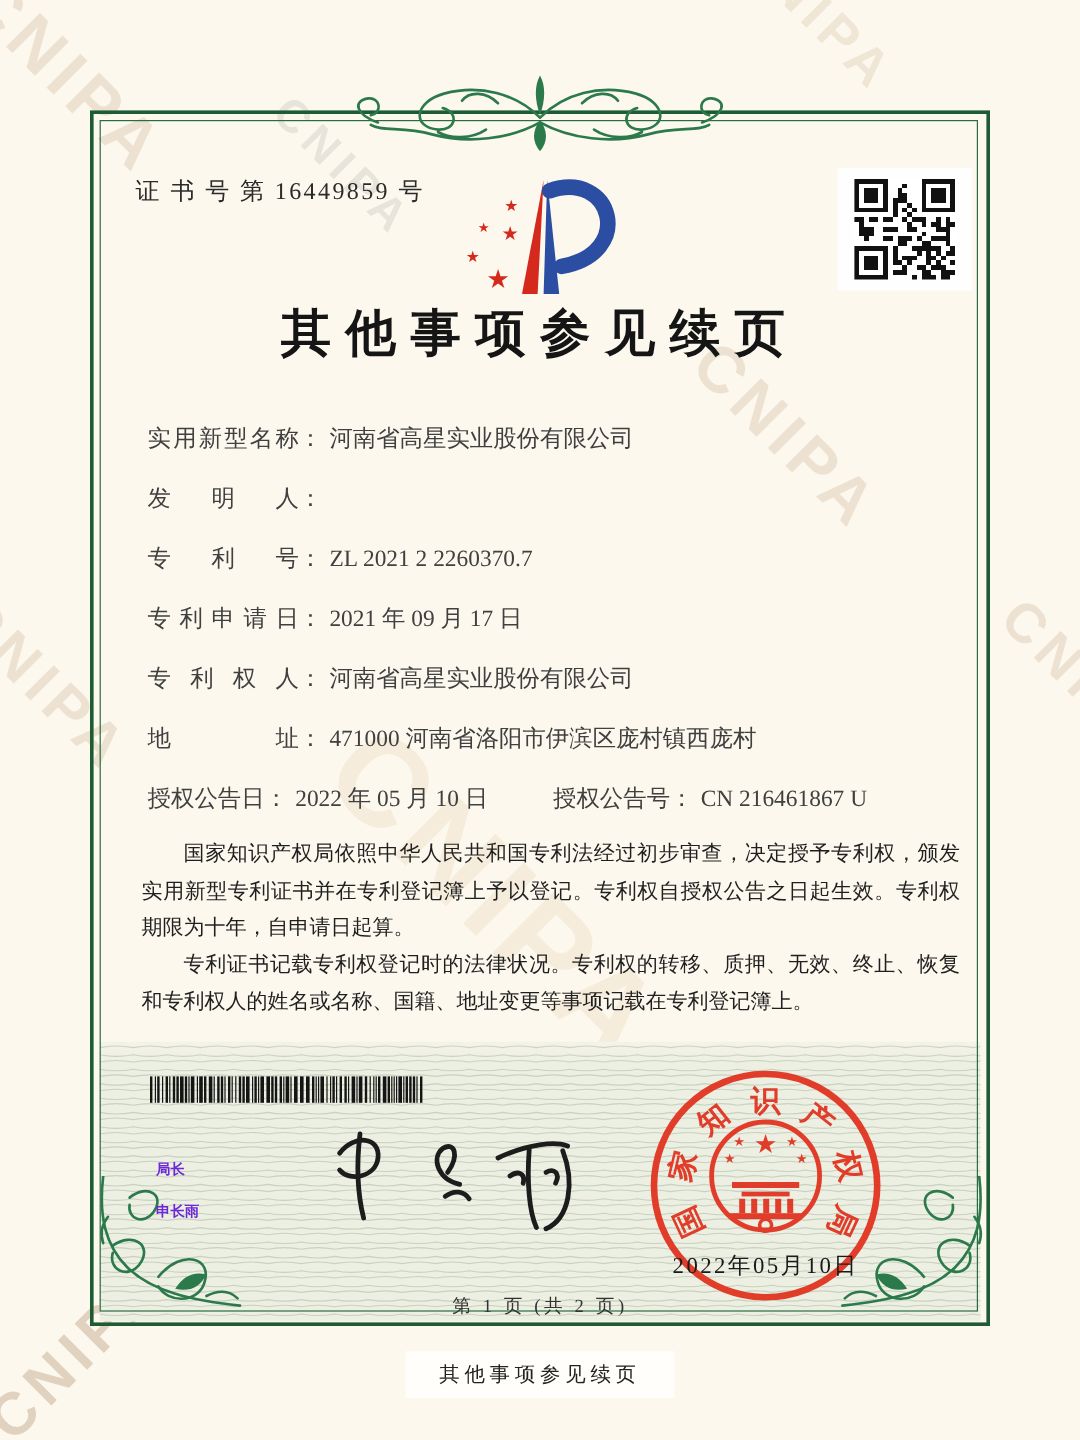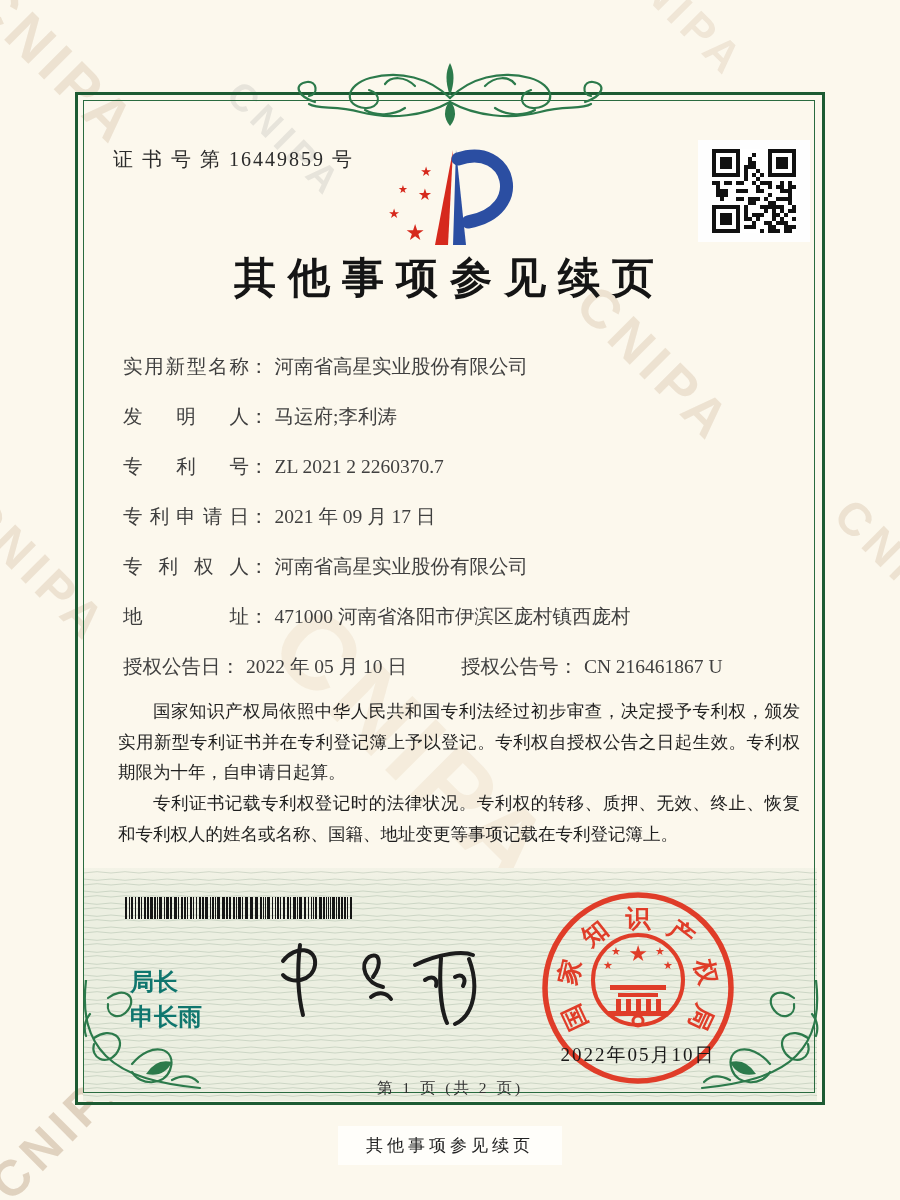--- a/index.html
+++ b/index.html
@@ -54,21 +54,21 @@
 
   #paras{left:118px;top:696px;width:682px;font-size:17.5px;line-height:1.75;color:#1f1f1f;
          text-align:justify;}
   #paras p{margin:0;text-indent:2em;}
 
   #barcode{left:125px;top:897px;width:232px;height:22px;display:flex;align-items:stretch;z-index:6;}
   #barcode i{display:block;height:100%;background:#151515;}
   #barcode i.gap{background:transparent;}
 
   .official{left:130px;font-family:"Liberation Sans","DejaVu Sans",sans-serif;font-weight:700;
-            font-size:24px;color:#0f766e;z-index:6;}
+            font-size:12px;color:#6d28d9;z-index:6;}
   #official-title{top:966px;}
   #official-name{top:1001px;}
   #signature{left:255px;top:925px;z-index:6;}
 
   #seal{left:528px;top:885px;z-index:7;}
 
   #page-num{left:0;top:1078px;width:900px;text-align:center;font-size:15.5px;letter-spacing:3px;color:#333;}
   #note-wrap{left:0;top:1126px;width:900px;text-align:center;z-index:6;}
   #note{display:inline-block;background:#fffefa;padding:8px 28px;font-size:17px;letter-spacing:4px;color:#222;}
 </style>
@@ -315,21 +315,20 @@
 
   <div id="fields" class="content">
     <div class="f-row">
       <span class="f-label">实用新型名称</span>
         <span class="f-colon">：</span>
         <span class="f-value">河南省高星实业股份有限公司</span>
     </div>
     <div class="f-row">
       <span class="f-label">发明人</span>
         <span class="f-colon">：</span>
-        <span class="f-value">马运府;李利涛</span>
     </div>
     <div class="f-row">
       <span class="f-label">专利号</span>
         <span class="f-colon">：</span>
         <span class="f-value">ZL 2021 2 2260370.7</span>
     </div>
     <div class="f-row">
       <span class="f-label">专利申请日</span>
         <span class="f-colon">：</span>
         <span class="f-value">2021 年 09 月 17 日</span>

